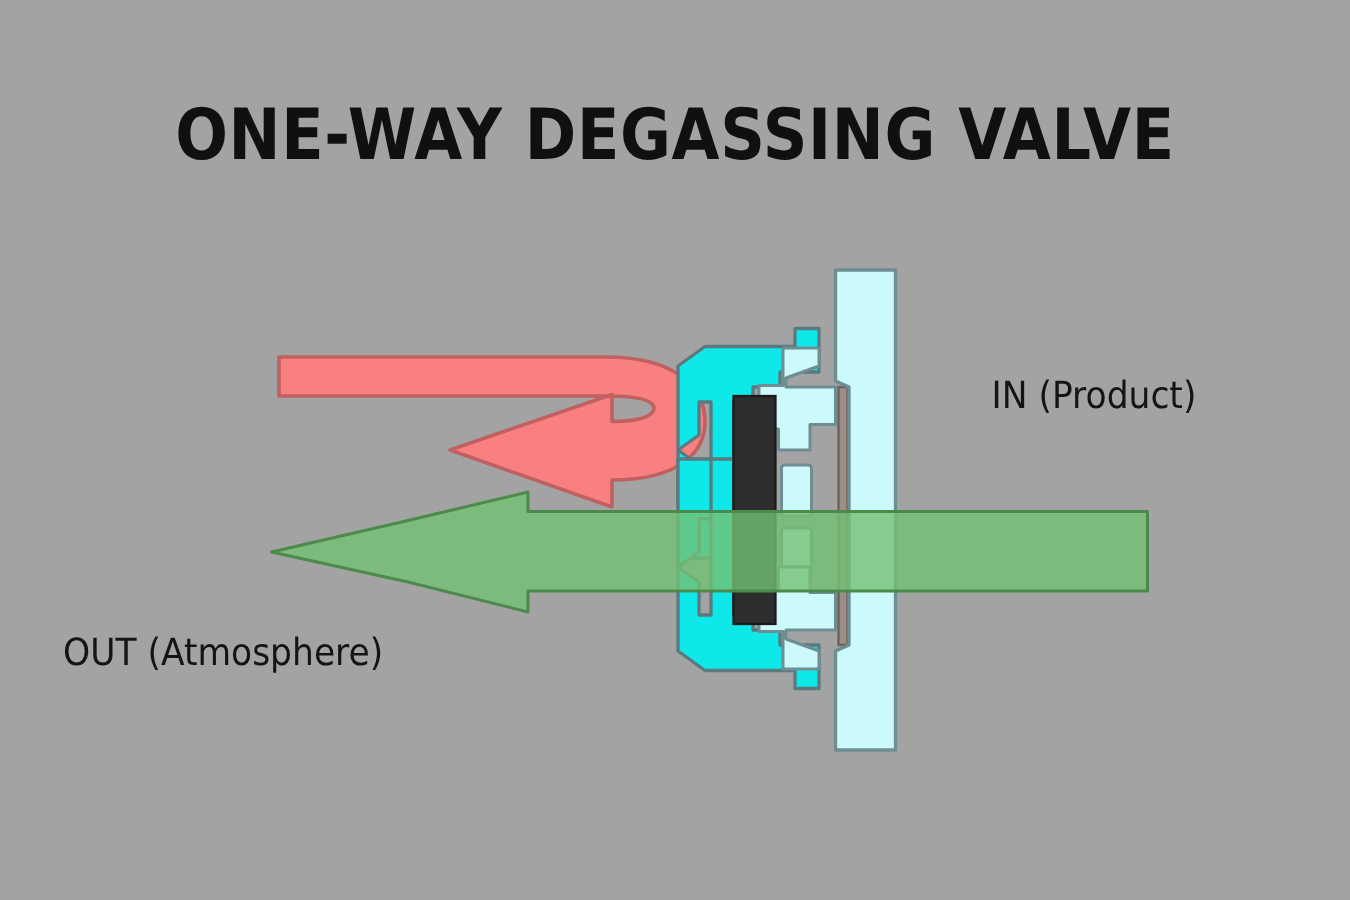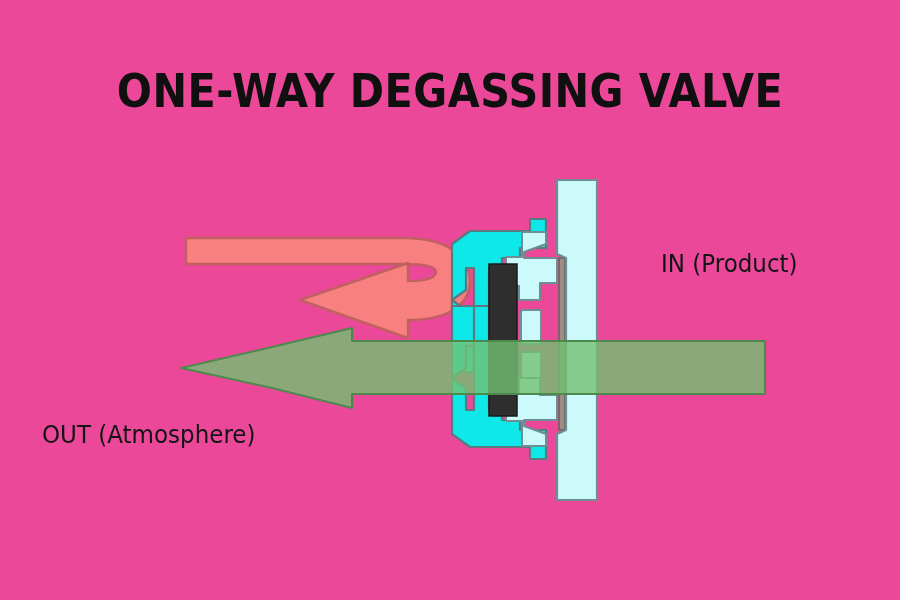--- a/index.html
+++ b/index.html
@@ -10,21 +10,21 @@
   body {
     width: 900px;
     height: 600px;
     overflow: hidden;
     font-family: "Liberation Sans", sans-serif;
   }
   #diagram-root {
     position: relative;
     width: 900px;
     height: 600px;
-    background: #ec4899;
+    background: #a3a3a3;
   }
   #valve-svg {
     position: absolute;
     left: 0;
     top: 0;
     width: 900px;
     height: 600px;
     display: block;
   }
   .diagram-title {

